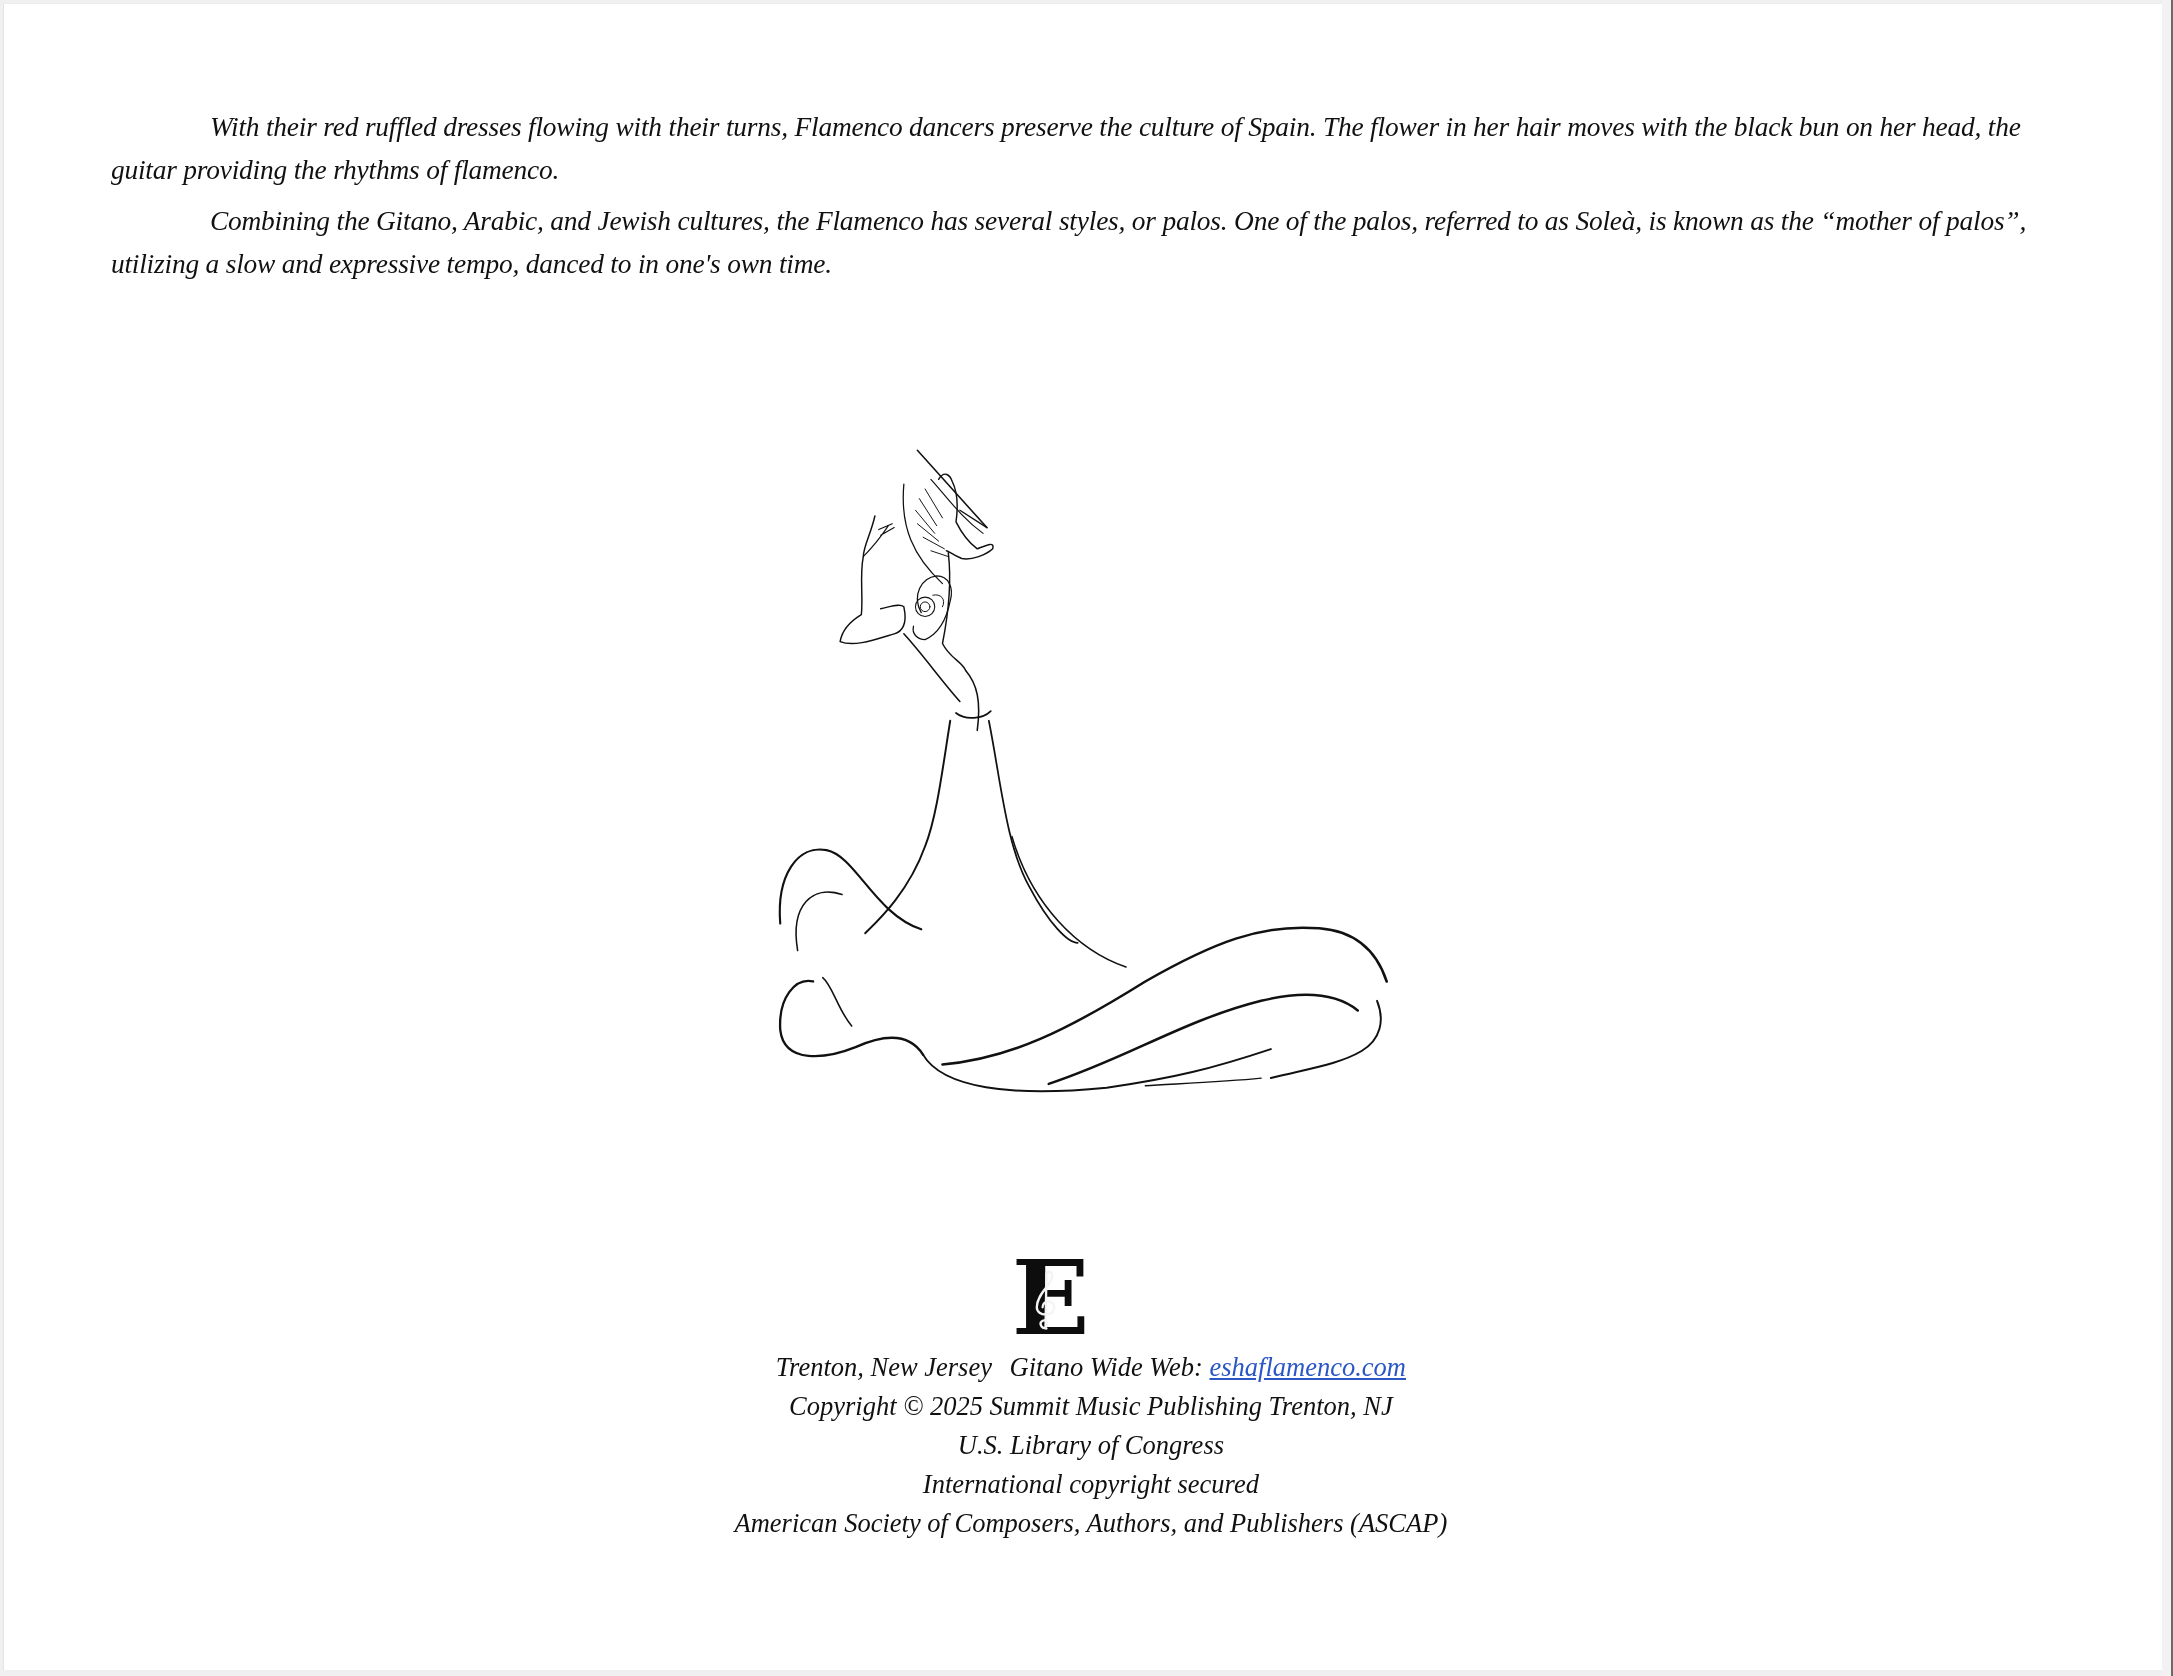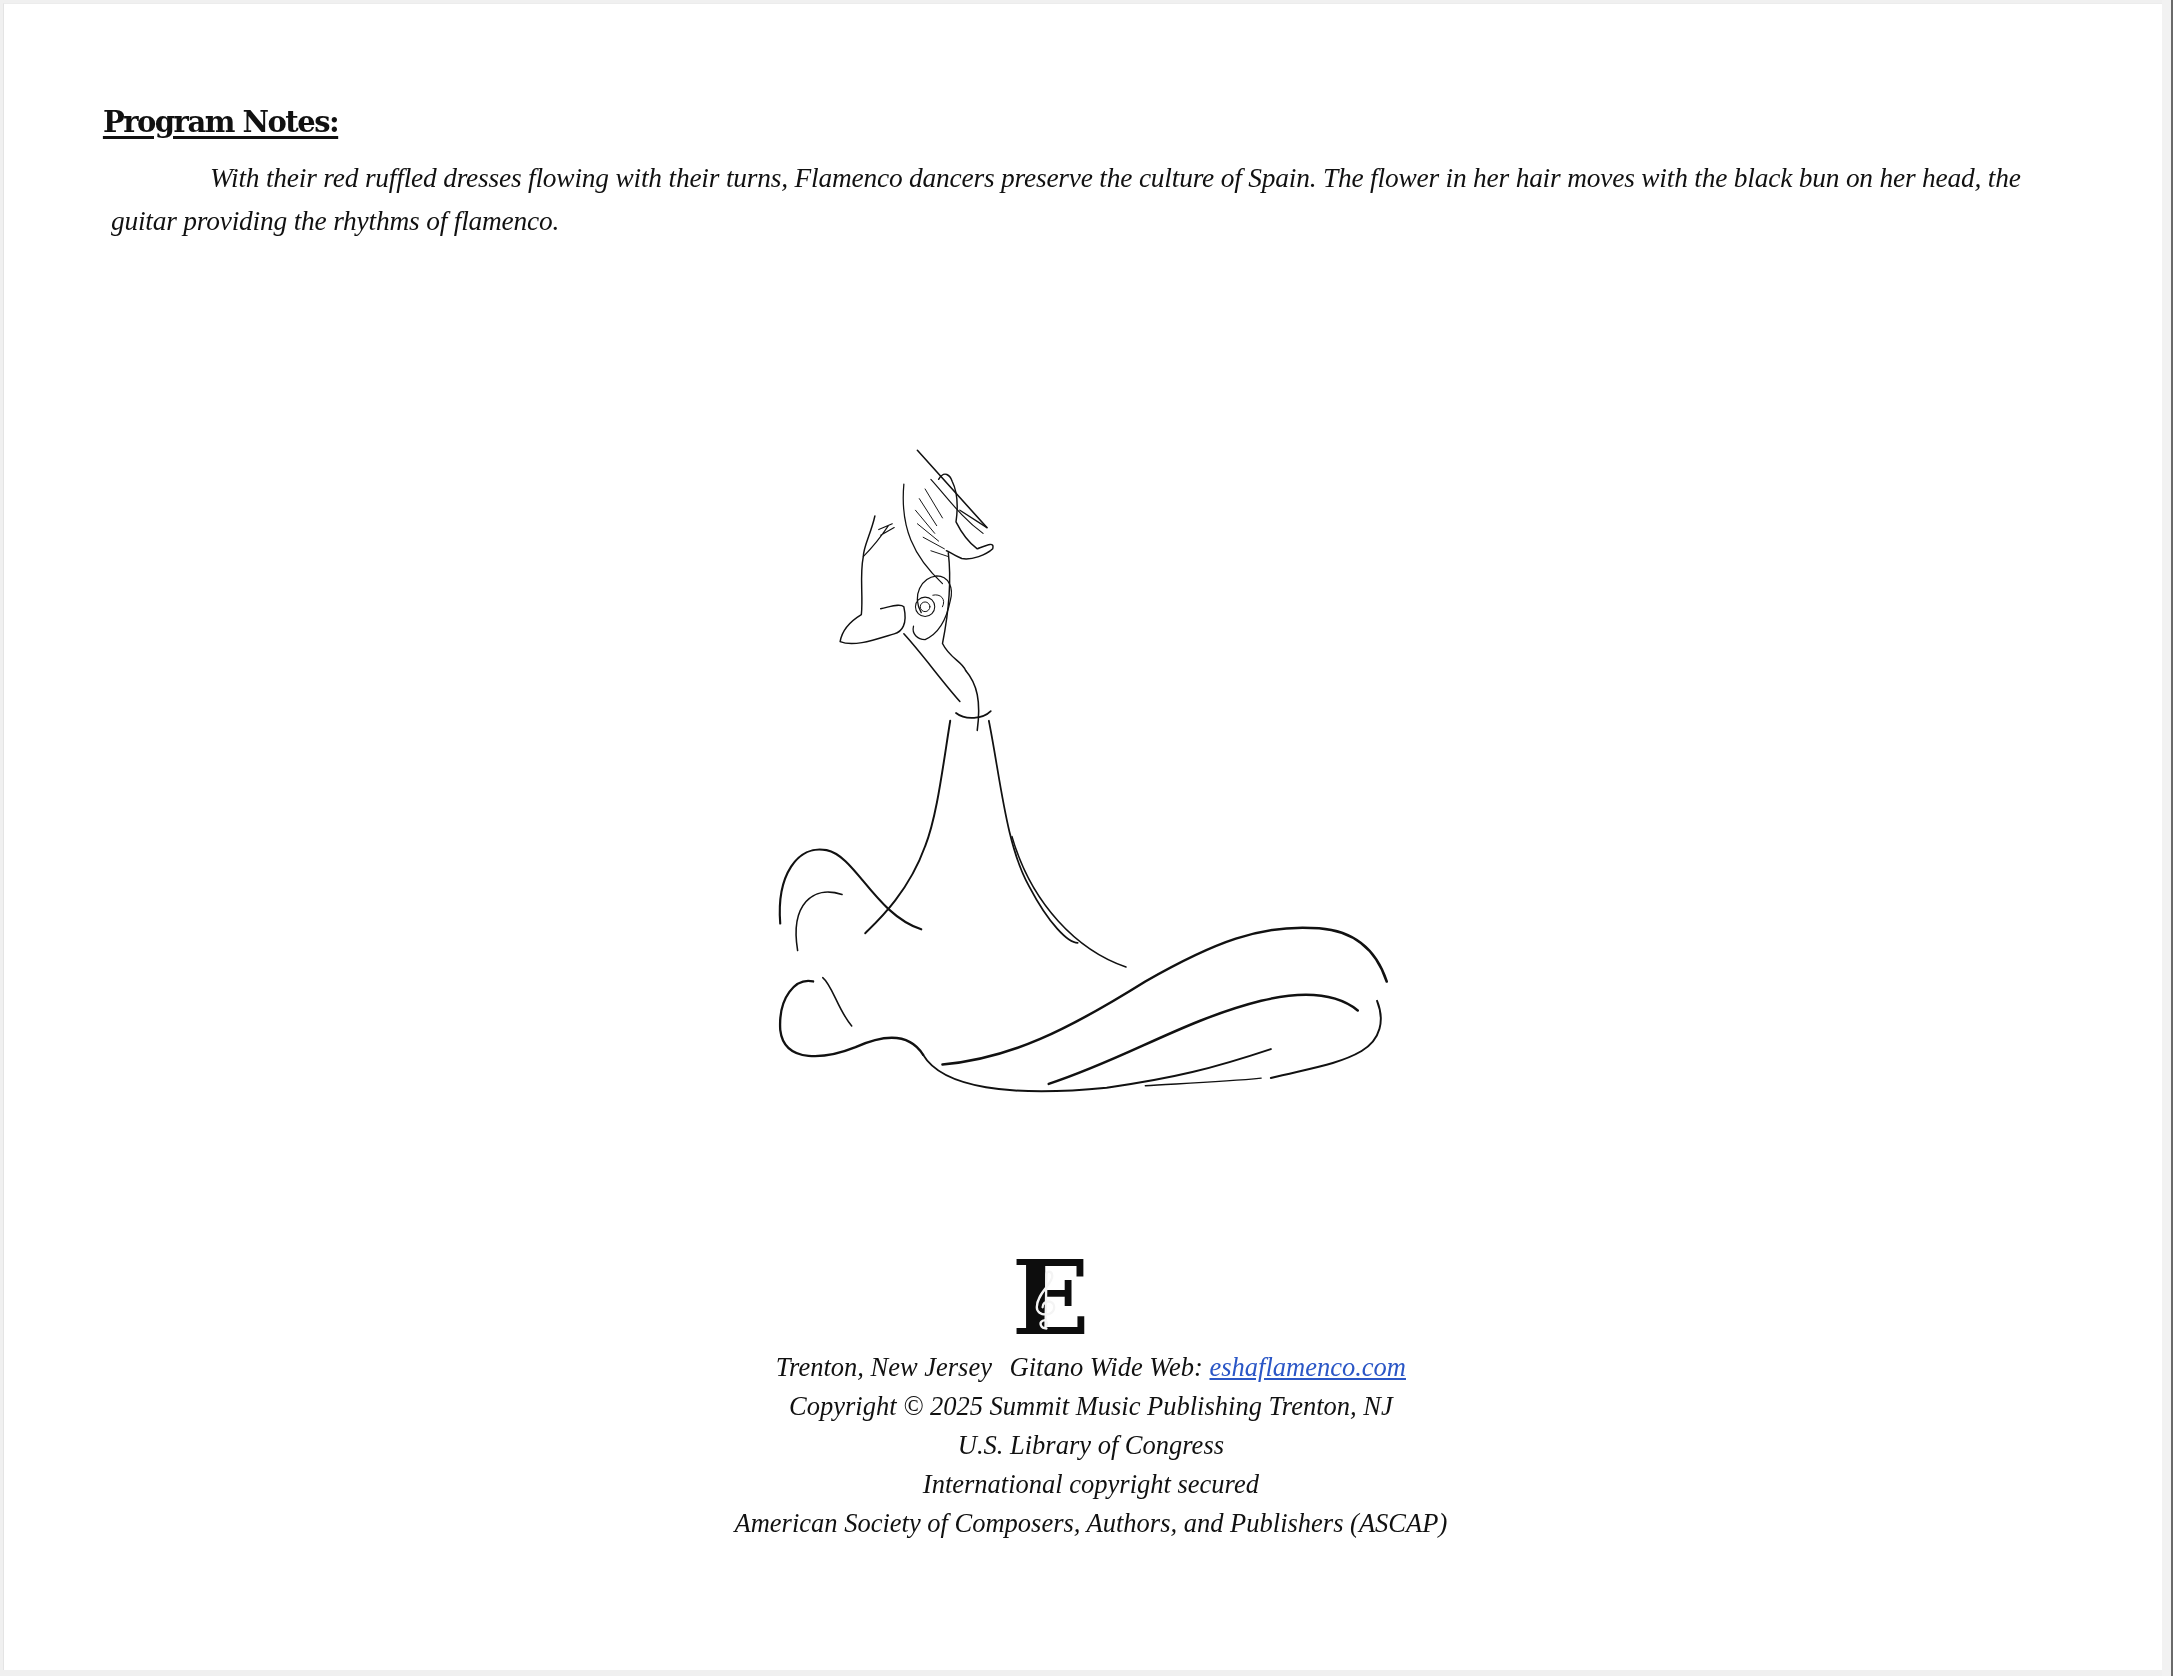--- a/index.html
+++ b/index.html
@@ -137,22 +137,22 @@
       text-decoration: underline;
     }
     .gap { display: inline-block; width: 17.6px; }
   </style>
 </head>
 <body>
 
 <div class="page">
 
   <div class="notes">
-    <div class="notes-title">Program Notes:</div>
     <p class="para">With their red ruffled dresses flowing with their turns, Flamenco dancers preserve the culture of Spain. The flower in her hair moves with the black bun on her head, the guitar providing the rhythms of flamenco.</p>
+    <p class="para">Combining the Gitano, Arabic, and Jewish cultures, the Flamenco has several styles, or palos. One of the palos, referred to as Soleà, is known as the “mother of palos”, utilizing a slow and expressive tempo, danced to in one's own time.</p>
   </div>
 
   <svg class="illustration" viewBox="0 0 700 740" fill="none" stroke="#111" stroke-linecap="round" stroke-linejoin="round">
 
     <path d="M164 10 L236 90" stroke-width="1.6"></path>
 
     <path d="M150 45 C146 90 160 120 190 148" stroke-width="1.3"></path>
     <path d="M178 40 C196 60 210 80 232 96" stroke-width="1.2"></path>
     <path d="M172 50 L190 80 M166 60 L184 88 M162 72 L182 96 M164 86 L186 104 M170 100 L192 112 M178 114 L196 120" stroke-width="1"></path>
     <path d="M208 72 L236 90" stroke-width="1.4"></path>

